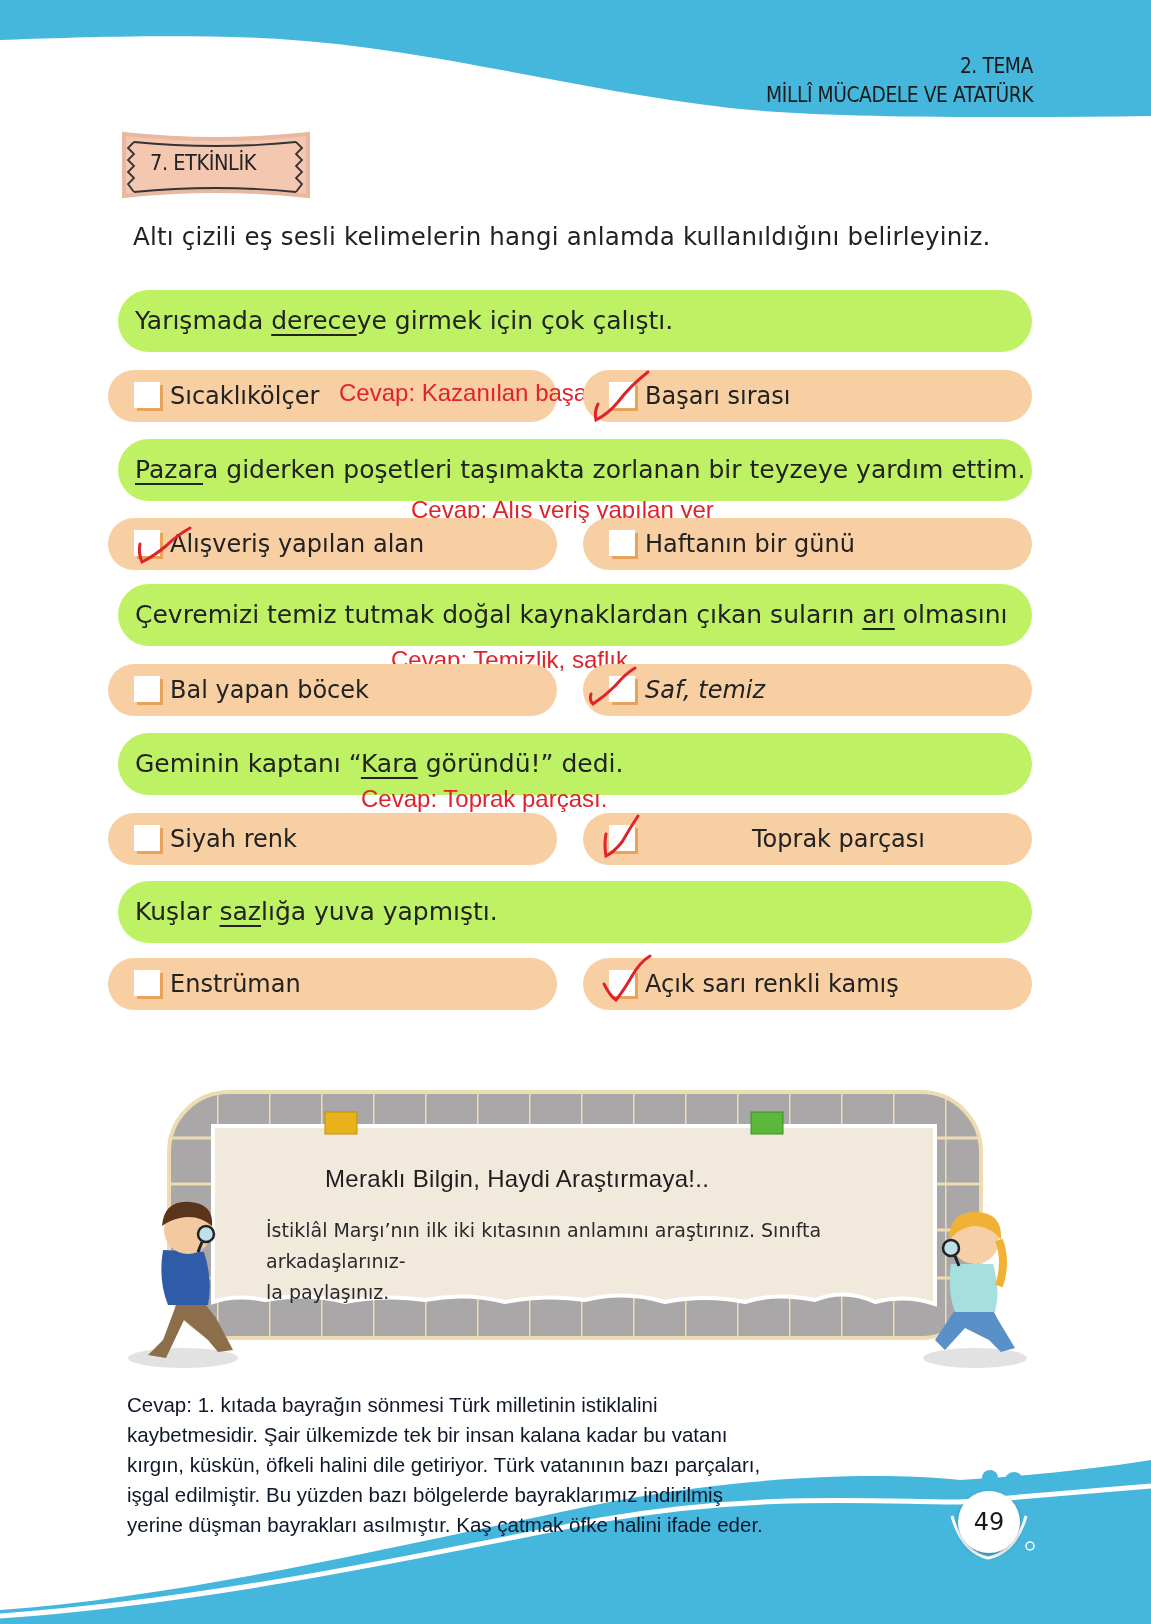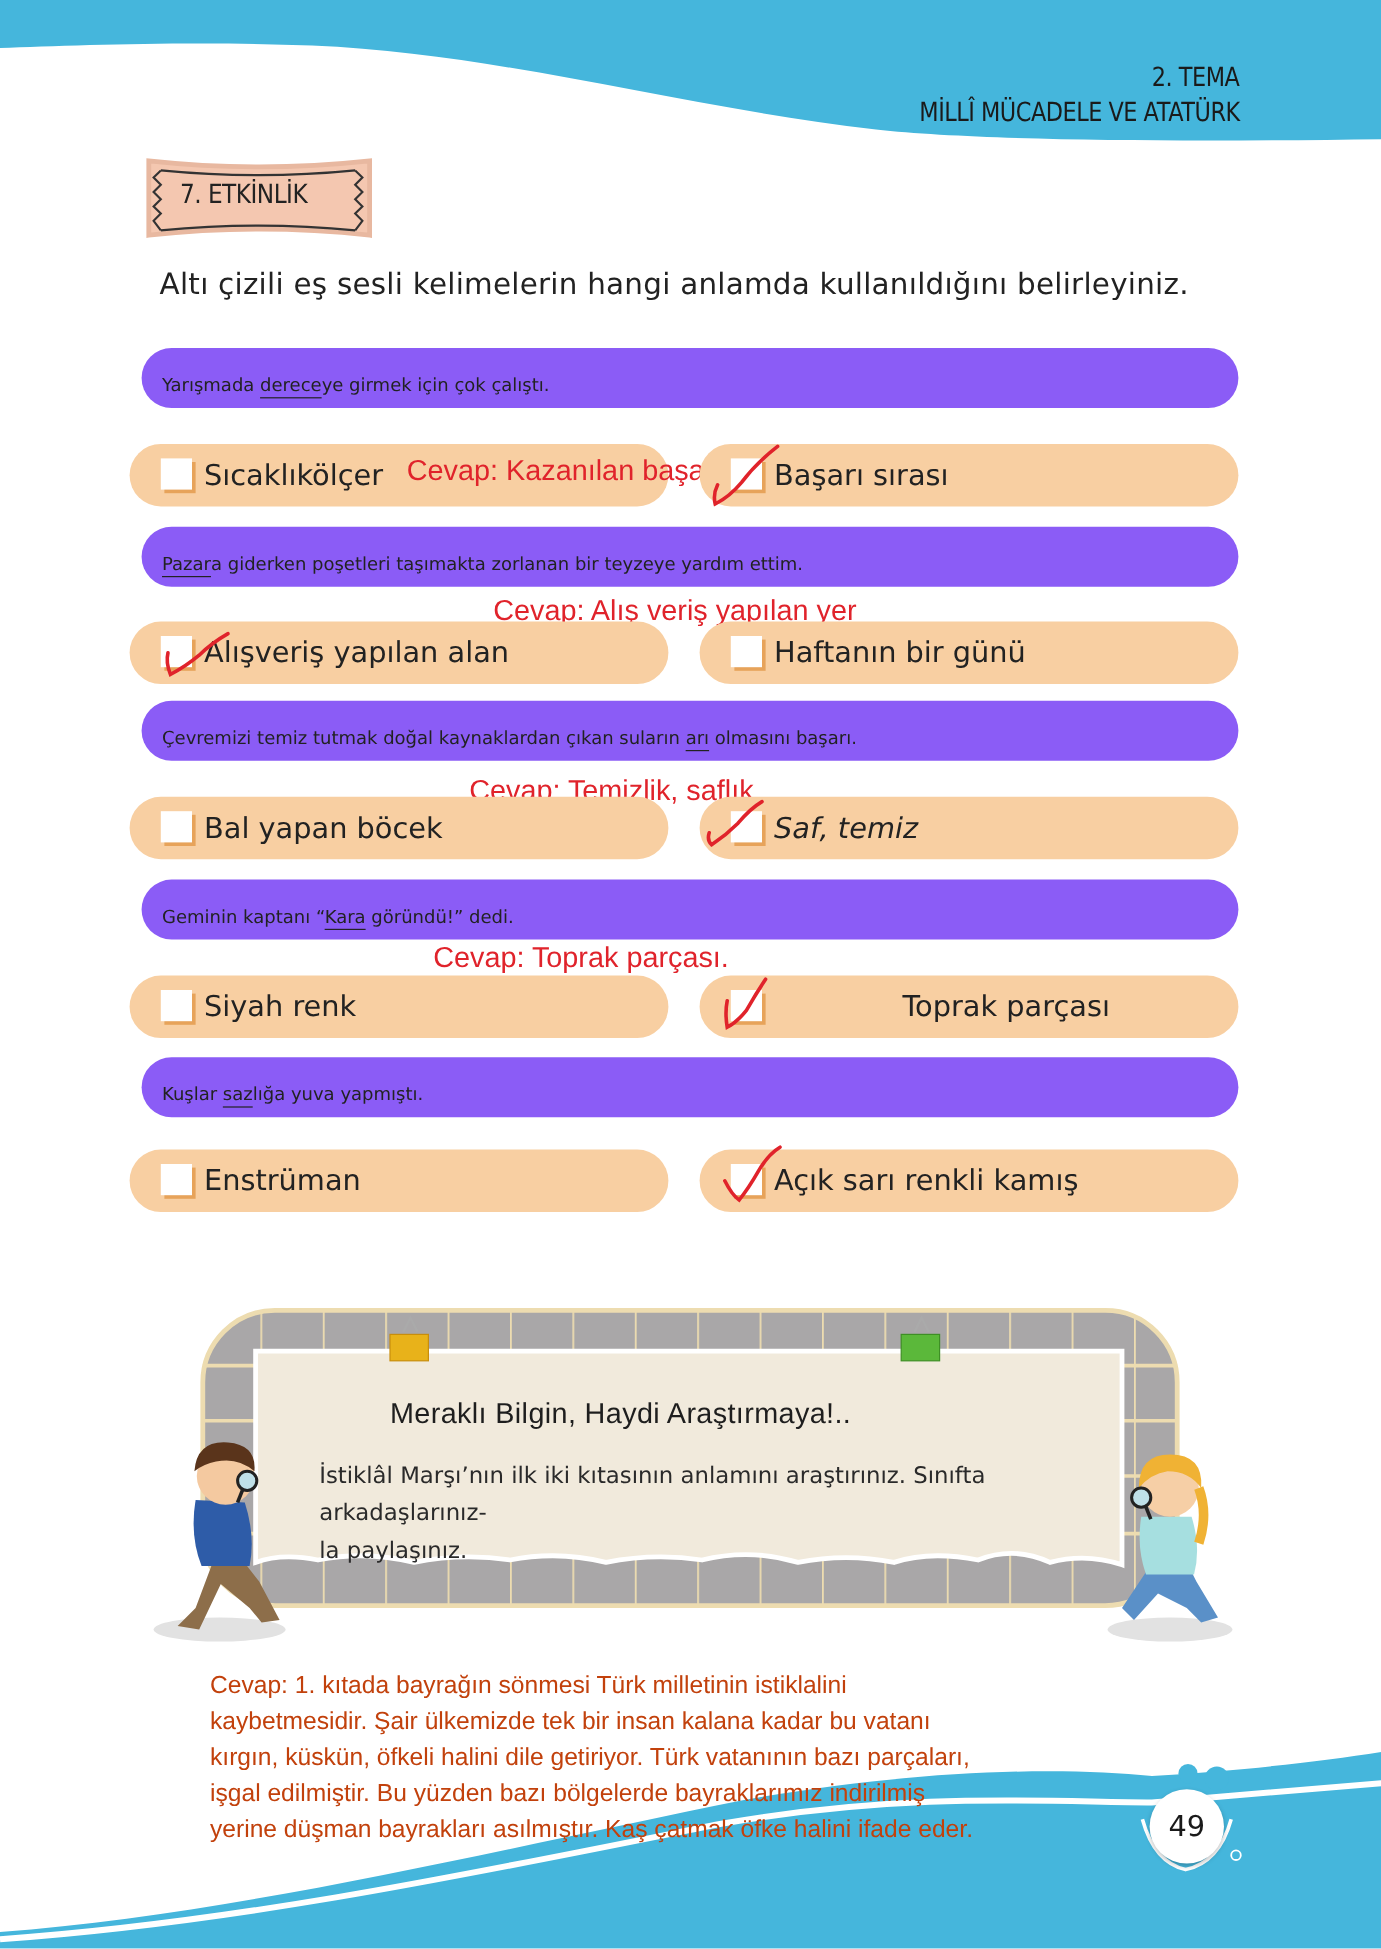--- a/index.html
+++ b/index.html
@@ -13,39 +13,39 @@
   #theme-num { top:53px; }
   #theme-name { top:82px; }
 
   
   #activity-badge { left:118px; top:130px; width:196px; height:76px; }
   #activity-label { left:150px; top:150px; font-size:22px; color:#222; letter-spacing:-0.5px;
                     transform:scaleX(0.88); transform-origin:left; }
 
   #instruction { left:133px; top:222px; font-size:24.5px; color:#222; letter-spacing:0.2px;text-align:right; }
 
-  .sentence { left:118px; width:914px; height:50px; background:#8b5cf6; border-radius:31px;
-              font-size:15px; line-height:62px; padding-left:17px; box-sizing:border-box; color:#222; }
+  .sentence { left:118px; width:914px; height:62px; background:#bef264; border-radius:31px;
+              font-size:25px; line-height:62px; padding-left:17px; box-sizing:border-box; color:#222; }
   .sentence u { text-decoration:underline; text-underline-offset:5px; }
   .option { height:52px; width:449px; background:#f8cfa2; border-radius:26px; box-sizing:border-box;
             font-size:24px; line-height:52px; padding-left:62px; color:#222; }
   .option.left { left:108px; }
   .option.right { left:583px; width:449px; }
   .checkbox { position:absolute; left:26px; top:12px; width:26px; height:26px; background:#fff;
               box-shadow:3px 3px 0 #e7a35a; }
   .answer { color:#e0232b; font-family:"Liberation Sans", sans-serif; font-size:24px; white-space:nowrap; }
   .check-mark { position:absolute; pointer-events:none; }
 
   
   #research-frame { left:165px; top:1088px; width:820px; height:256px; }
   #research-title { left:325px; top:1165px; font-size:24px; color:#1e1e1e; font-family:Liberation Sans, sans-serif; letter-spacing:0.3px;}
   #research-text { left:266px; top:1215px; width:660px; font-size:19px; line-height:31px; color:#2a2a2a; }
 
-  #final-answer { left:127px; top:1390px; width:720px; color:#c2410c; font-family:"Liberation Sans", sans-serif;
-                  font-size:20.5px; line-height:30px; z-index:3;margin-left:48px; }
+  #final-answer { left:127px; top:1390px; width:720px; color:#0f172a; font-family:"Liberation Sans", sans-serif;
+                  font-size:20.5px; line-height:30px; z-index:3; }
   #bottom-wave { left:0; top:1420px; width:1151px; height:204px; }
   #page-number { left:958px; top:1491px; width:62px; height:62px; border-radius:50%; background:#fff;
                  text-align:center; line-height:62px; font-size:24px; color:#1a1a1a; z-index:4;
                  box-shadow:0 2px 4px rgba(0,0,0,0.25); font-family:"DejaVu Sans", sans-serif; }
 </style>
 </head>
 <body>
 
 <svg id="top-wave" class="abs" viewBox="0 0 1151 130" preserveAspectRatio="none">
   <path d="M0,0 L1151,0 L1151,116 C1000,118 820,118 730,108 C560,88 420,45 260,38 C160,34 60,38 0,40 Z" fill="#45b6dc"></path>

